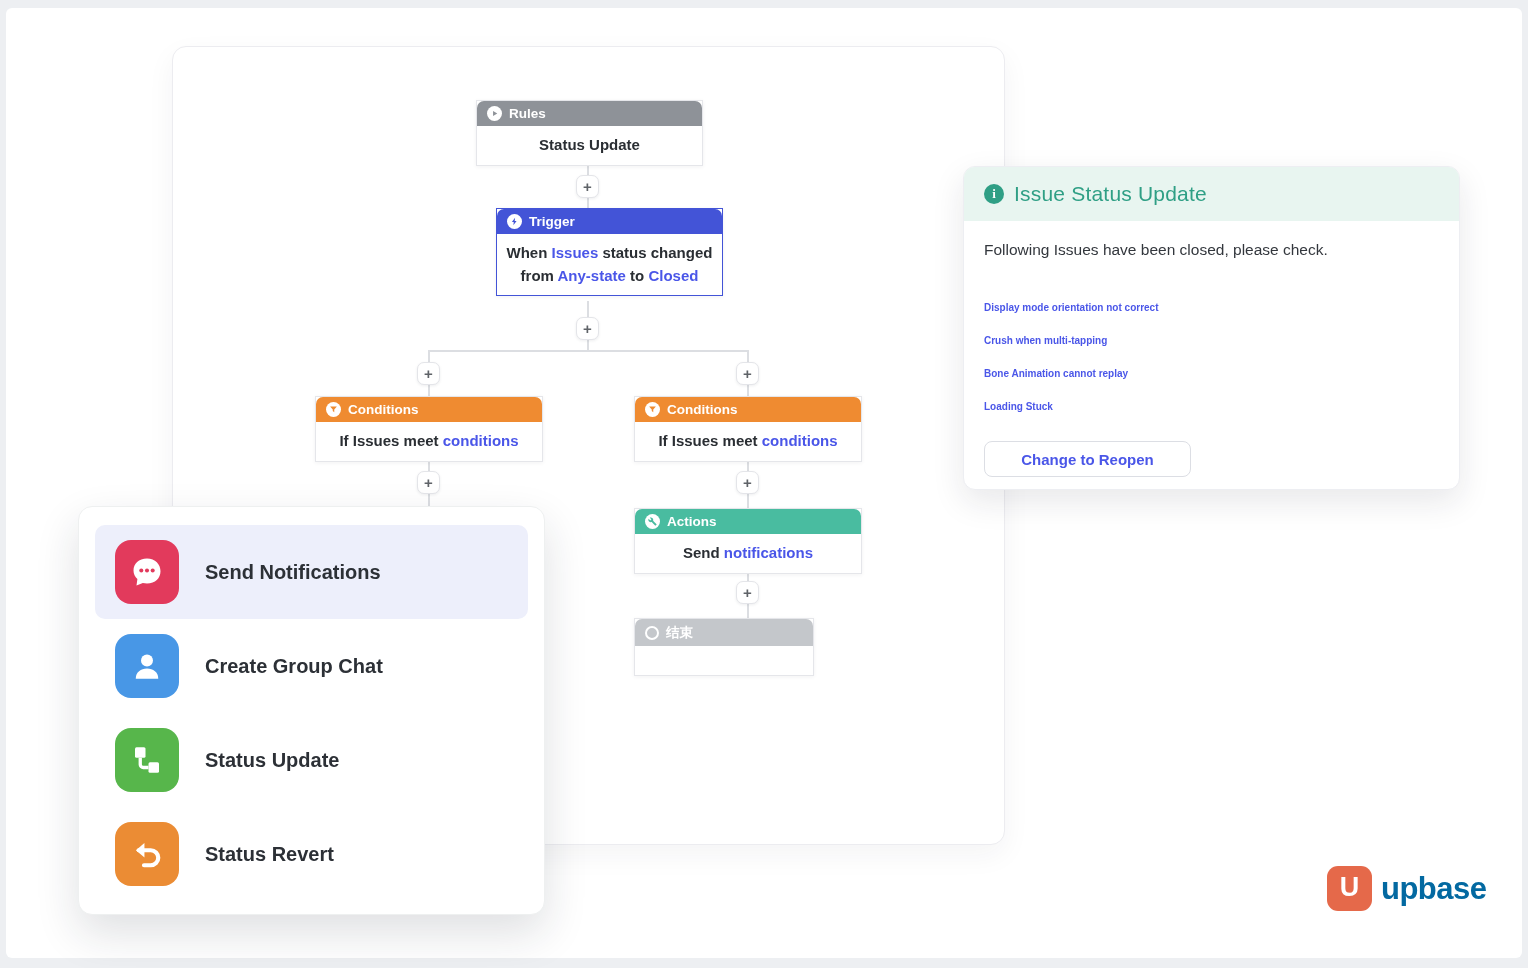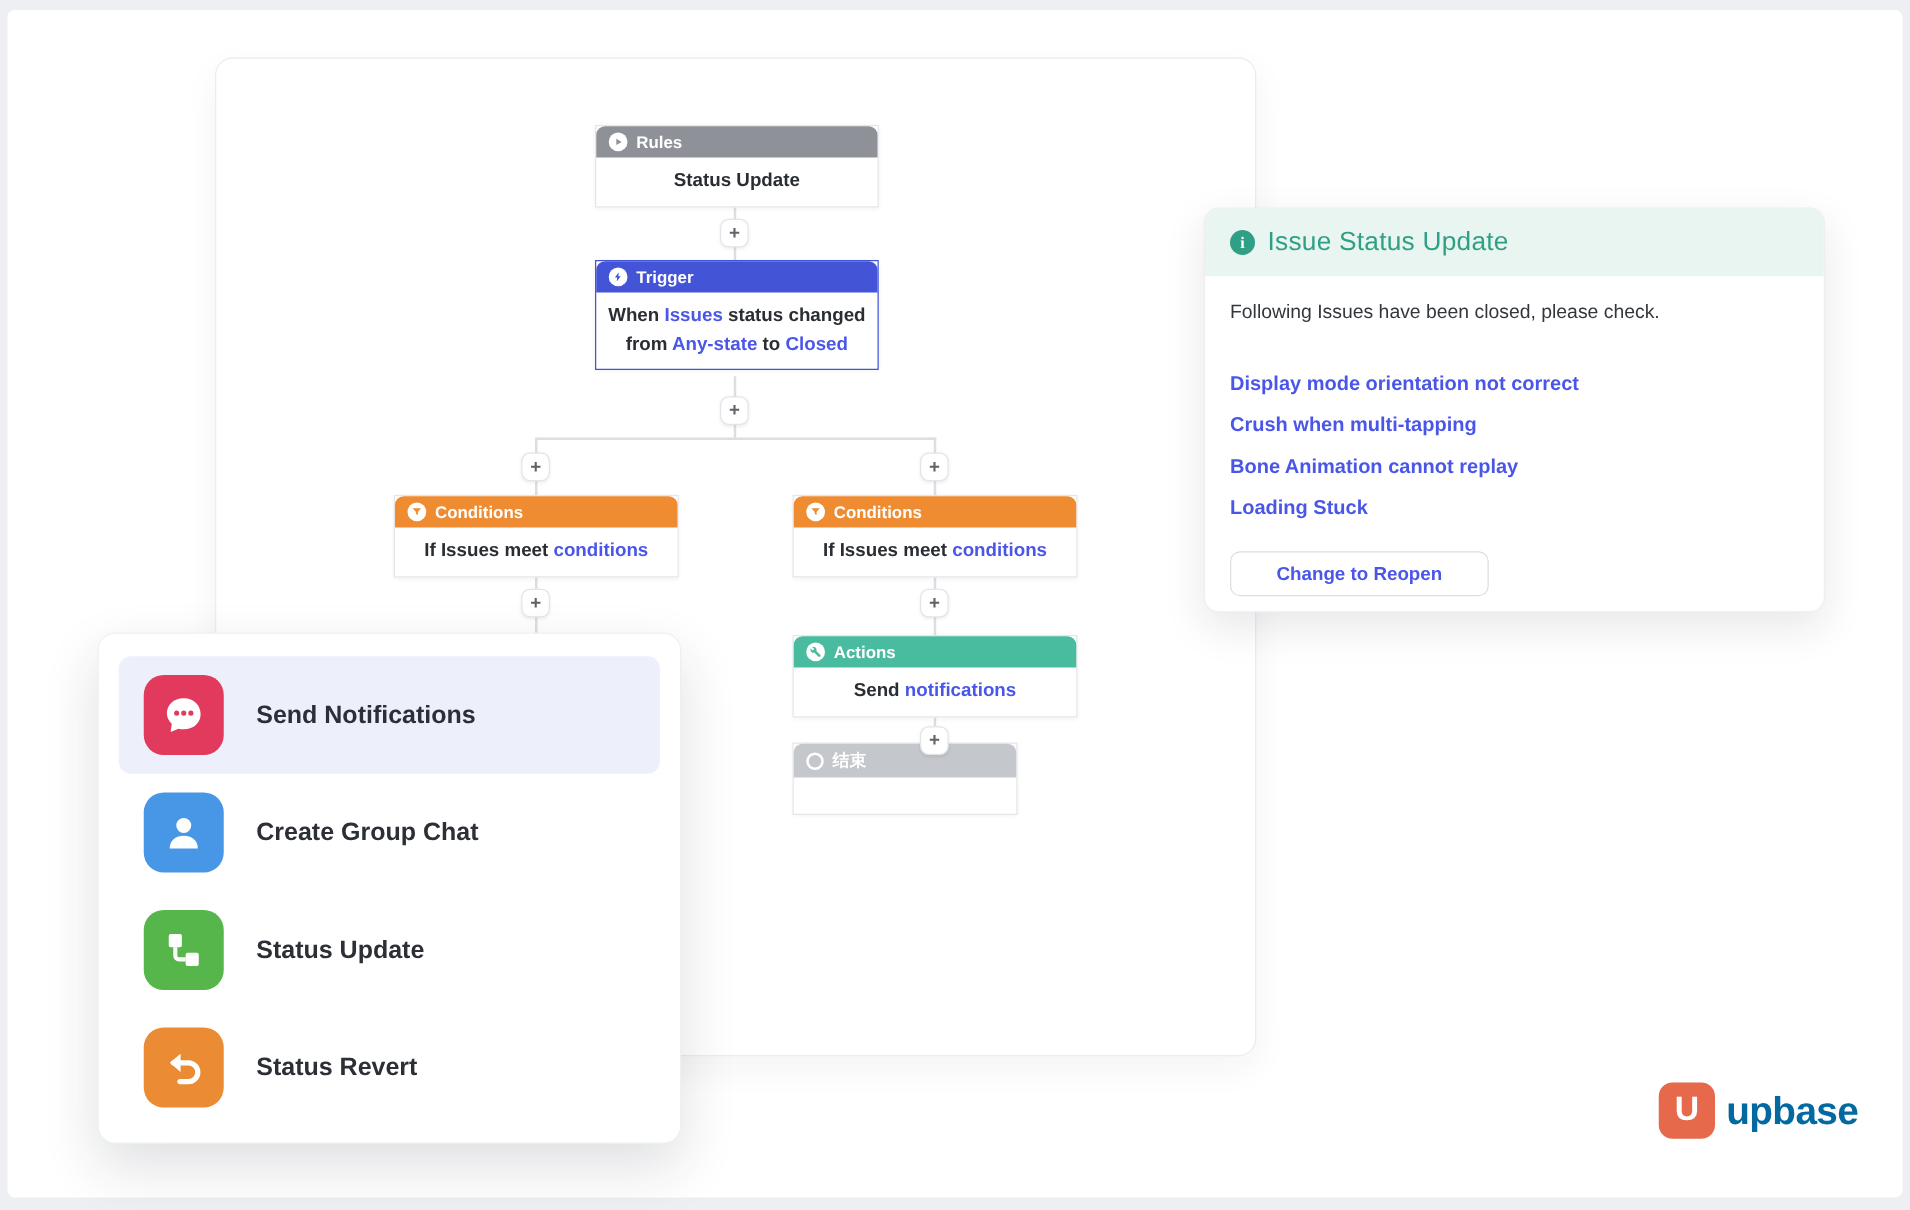--- a/index.html
+++ b/index.html
@@ -42,21 +42,21 @@
   .node-body {
     padding: 8px 8px; text-align: center; font-size: 15px; font-weight: 700;
     color: #2a2e33; line-height: 1.5; white-space: pre-wrap;
   }
   .node-link { color: #4a56e8; }
   .hdr-rules { background: #8e9298; }
   .hdr-trigger { background: #4354d7; }
   .hdr-conditions { background: #ef8b31; }
   .hdr-actions { background: #49bca0; }
   .hdr-end { background: #c4c7cb; }
-  .node-trigger { border: 1.5px solid #4354d7; }
+  .node-trigger { border: 1.5px solid #4354d7; margin-left: 20px; }
   .node-end .node-body { min-height: 29px; }
 
   .hicon {
     width: 15px; height: 15px; background: #fff; border-radius: 50%;
     display: flex; align-items: center; justify-content: center; flex: 0 0 auto;
   }
   .hicon svg { width: 9px; height: 9px; display: block; }
   .ring-icon {
     width: 14px; height: 14px; border: 2.5px solid #fff; border-radius: 50%;
     background: transparent; flex: 0 0 auto;
@@ -99,21 +99,21 @@
     color: #fff; font-size: 13px; font-weight: 700; font-family: "Liberation Serif", serif;
     display: flex; align-items: center; justify-content: center; flex: 0 0 auto;
   }
   .notif-title { font-size: 21px; font-weight: 400; color: #2f9f85; letter-spacing: .2px; }
   .notif-message {
     position: absolute; left: 20px; top: 74px; font-size: 15.5px; font-weight: 500;
     color: #33373d;
   }
   .issue-list { position: absolute; left: 20px; top: 124px; }
   .issue-link {
-    font-size: 16px; font-weight: 700; color: #4a56e8; height: 33px;
+    font-size: 10px; font-weight: 700; color: #4a56e8; height: 33px;
     display: flex; align-items: center; cursor: pointer;
   }
   .notif-btn {
     position: absolute; top: 274px; height: 36px; background: #fff;
     border: 1.5px solid #dcdee4; border-radius: 8px; font-size: 15px; font-weight: 700;
     display: flex; align-items: center; justify-content: center; cursor: pointer;
     font-family: "Liberation Sans", sans-serif;
   }
   .btn-primary { left: 20px; width: 207px; color: #4a56e8; }
   .btn-secondary { left: 256px; width: 224px; color: #33373d; }
@@ -211,21 +211,21 @@
     <span class="hicon">
       <svg viewBox="0 0 24 24">
           <path d="M22.7 19l-9.1-9.1c.9-2.3.4-5-1.5-6.9-2-2-5-2.4-7.4-1.3L9 6 6 9 1.6 4.7C.4 7.1.9 10.1 2.9 12.1c1.9 1.9 4.6 2.4 6.9 1.5l9.1 9.1c.4.4 1 .4 1.4 0l2.3-2.3c.5-.4.5-1.1.1-1.4z" fill="#49bca0"></path>
         </svg>
     </span>
     <span>Actions</span>
   </div>
   <div class="node-body"><span>Send </span><span class="node-link">notifications</span></div>
 </div>
 
-<div class="node node-end" style="left:634px;top:594px;width:180px;">
+<div class="node node-end" style="left:634px;top:618px;width:180px;">
   <div class="node-header hdr-end" style="height:27px;">
     <span class="ring-icon"></span>
     <span>结束</span>
   </div>
   <div class="node-body"></div>
 </div>
 
 <div class="popup">
   <div class="menu-row selected">
     <span class="menu-icon mi-chat">

